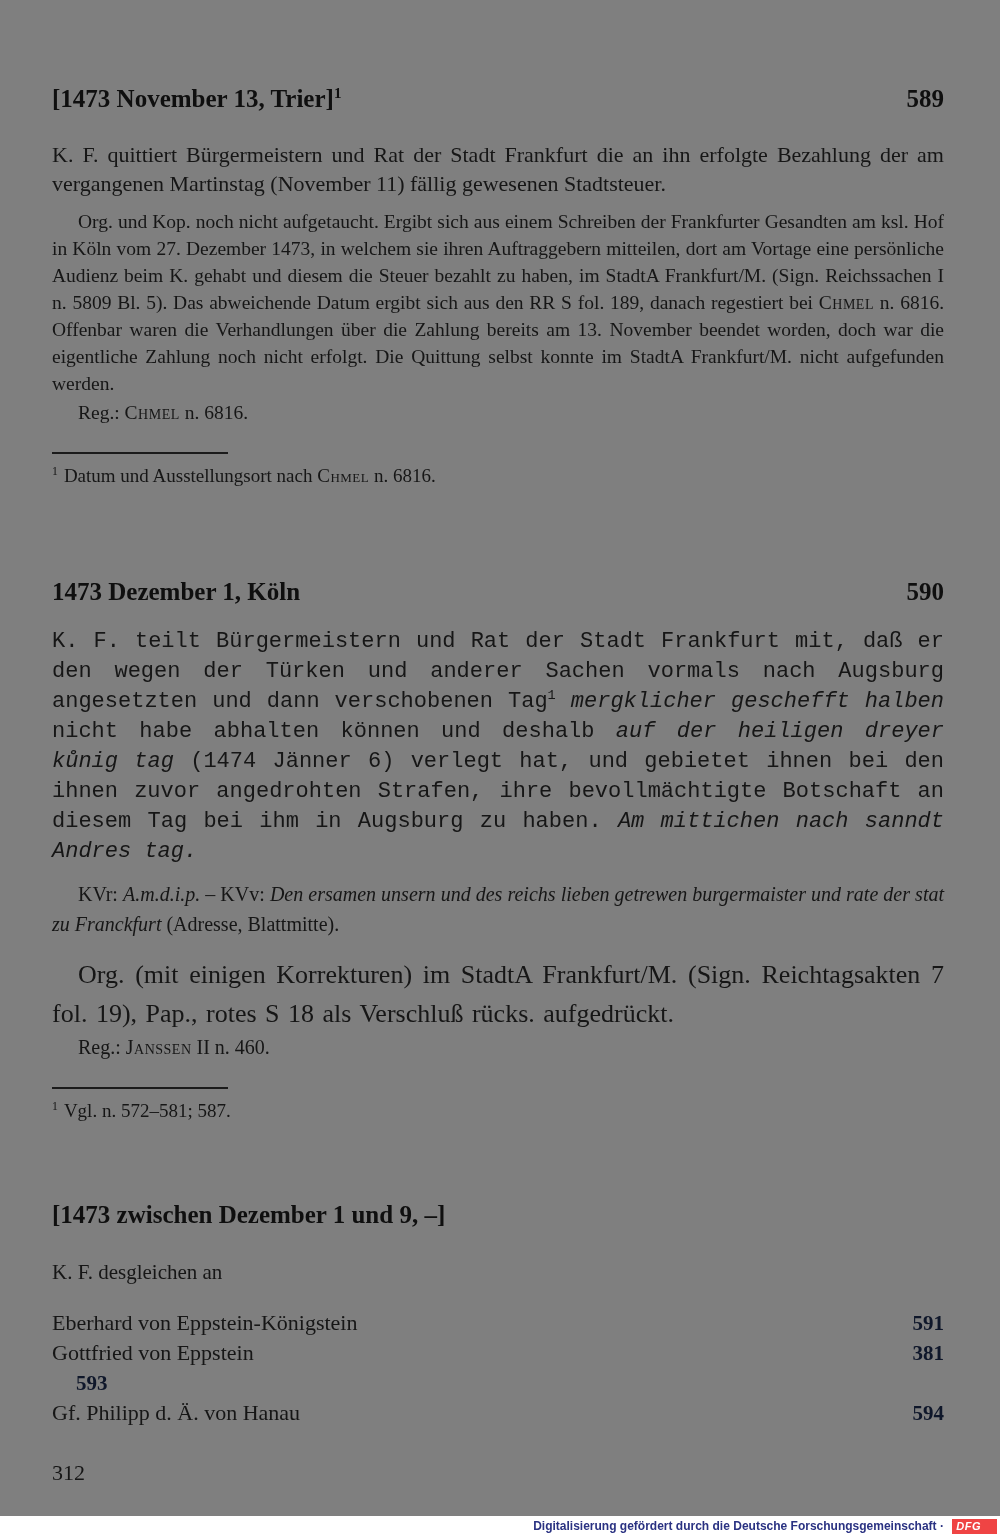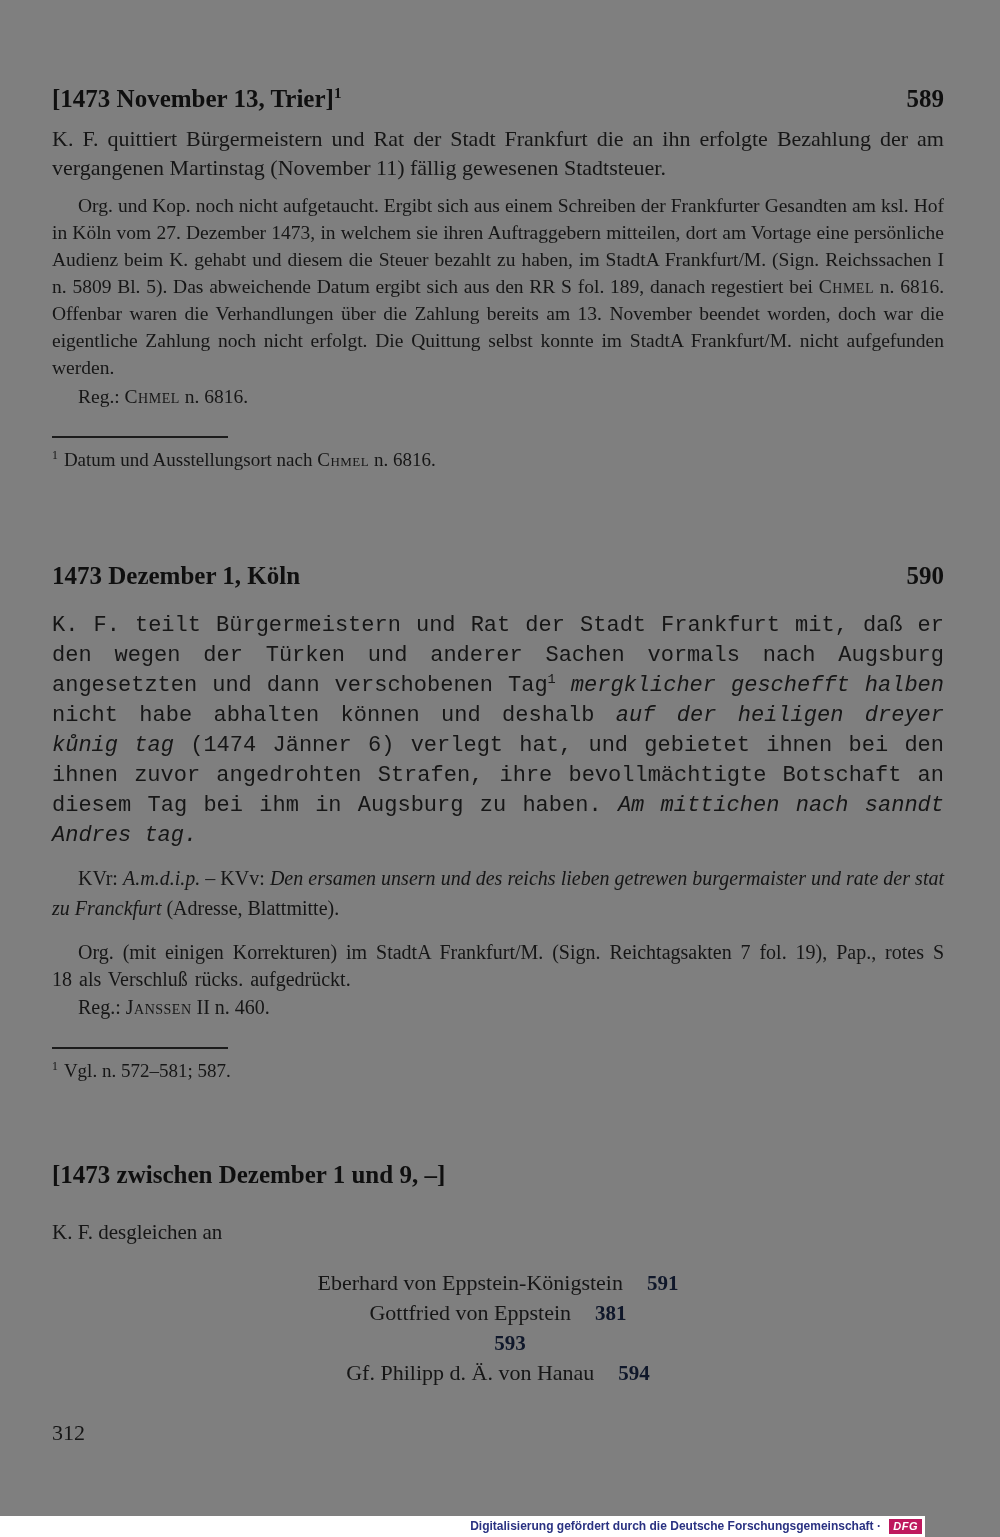--- a/index.html
+++ b/index.html
@@ -15,21 +15,21 @@
   .content { padding: 84px 56px 0 52px; }
 
   .entry-header {
     display: flex; justify-content: space-between; align-items: center;
     font-weight: bold; font-size: 25px; line-height: 30px;
     color: #0f0f0f;
   }
   .entry-header sup { vertical-align: super; font-size: 60%; line-height: 0; }
 
   .summary {
-    margin-top: 10px;
+    margin-top: 26px;
     font-size: 22px; line-height: 29px;
     text-align: justify;
   }
   .summary-590 { margin-top: 20px; line-height: 30px; font-family: Liberation Mono, monospace; }
 
   .commentary {
     margin-top: 10px;
     font-size: 19.5px; line-height: 27px;
     text-align: justify;
     text-indent: 26px;
@@ -40,21 +40,21 @@
     text-indent: 26px;
   }
   .kv-para {
     margin-top: 12px;
     font-size: 20px; line-height: 30px;
     text-align: justify;
     text-indent: 26px;
   }
   .org-para {
     margin-top: 16px;
-    font-size: 20px; line-height: 27px;
+    font-size: 26px; line-height: 39px;
     text-align: justify;
     text-indent: 26px;
     word-spacing: 2px;
   }
   .reg-line-590 { margin-top: 0; font-size: 20px; line-height: 28px; text-indent: 26px; }
 
   .footnote-rule {
     margin-top: 26px;
     width: 176px; height: 0;
     border-top: 2px solid #1b1b1b;
@@ -66,51 +66,51 @@
   .footnote .fn-mark { vertical-align: super; font-size: 62%; line-height: 0; margin-right: 6px; }
   .heading-590 { margin-top: 88px; }
   .heading-group { margin-top: 76px; }
 
   .group-intro {
     margin-top: 28px;
     font-size: 21px; line-height: 28px;
   }
   .group-list { margin-top: 22px; }
   .group-list-row {
-    display: flex; justify-content: center; align-items: baseline;
+    display: flex; justify-content: space-between; align-items: baseline;
     font-size: 22px; line-height: 30px;
   }
   .group-list-row .row-number { font-weight: bold; font-size: 21px; color: #0f172a; margin-left: 24px; }
 
   .page-number {
     margin-top: 32px;
     font-size: 22px; line-height: 26px;
   }
 
   .seg-i  { font-style: italic; }
   .seg-sc { font-variant: small-caps; letter-spacing: 0.5px; }
   .seg-sup{ vertical-align: super; font-size: 62%; line-height: 0; }
 
   .footer-strip {
     position: absolute; left: 0; bottom: 0;
-    width: 925px; height: 21px;
+    width: 1000px; height: 21px;
     background: #ffffff;
     display: flex; align-items: center; justify-content: flex-end;
     padding-right: 3px;
     font-family: "Liberation Sans", "DejaVu Sans", sans-serif;
   }
   .footer-text {
     color: #2a3282; font-size: 12px; font-weight: bold;
     line-height: 21px; white-space: pre;
   }
   .dfg-logo {
     margin-left: 5px;
-    background: #be185d; color: #ffffff;
+    background: #ef4444; color: #ffffff;
     font-size: 11px; font-weight: bold;
-    padding: 1px 4px 2px 4px;
+    padding: 1px 16px 2px 4px;
     letter-spacing: 0.5px;
     font-style: italic;
   }
 </style>
 </head>
 <body>
 
 <div class="content">
 
   <section>

